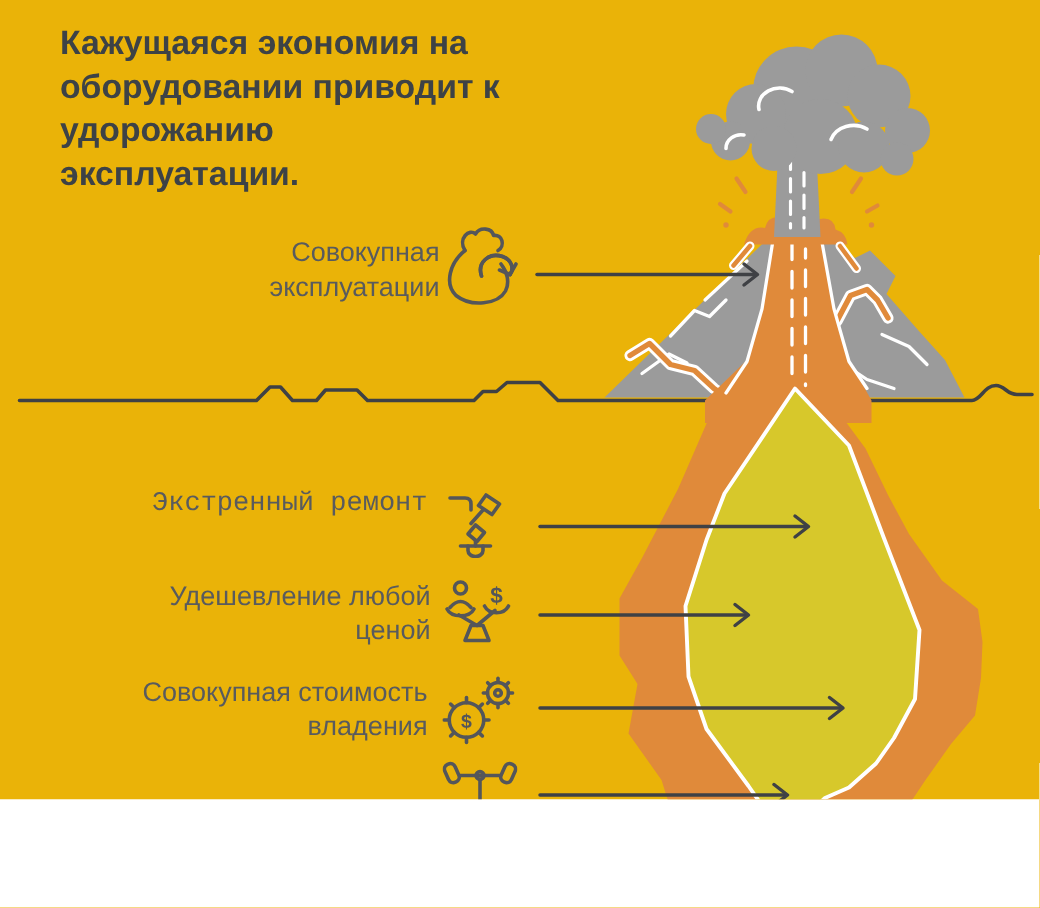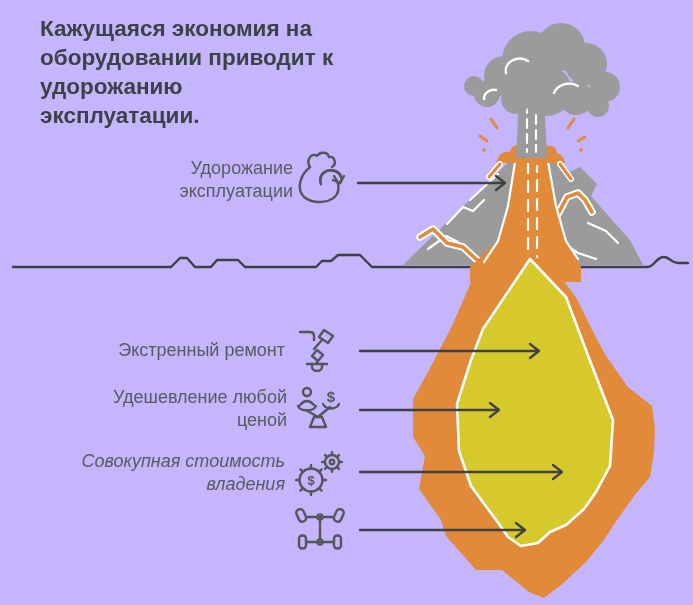--- a/index.html
+++ b/index.html
@@ -1,17 +1,17 @@
 <!DOCTYPE html>
 <html><head>
 <meta charset="utf-8">
 <style>
   html,body{margin:0;padding:0;background:#ffffff;}
   .canvas{
-    position:relative;width:693px;height:605px;background:#c4b5fd;overflow:hidden;
+    position:relative;width:693px;height:533px;background:#eab308;overflow:hidden;
     font-family:"Liberation Sans", sans-serif;
   }
   .title{
     position:absolute;left:40px;top:14px;width:348px;
     font-size:22.5px;line-height:29px;font-weight:bold;color:#3d4246;
     white-space:pre-line;
   }
   .lbl{
     position:absolute;width:233px;text-align:right;
     font-size:18px;line-height:23px;color:#595b5e;white-space:pre-line;
@@ -137,26 +137,26 @@
           <path d="M516,523 L525,530 L516,537"></path>
       </g>
     </g>
   </svg>
 
   <div class="title">Кажущаяся экономия на
 оборудовании приводит к
 удорожанию
 эксплуатации.</div>
 
-  <div class="lbl" style="left:60px;top:157px;">Удорожание
+  <div class="lbl" style="left:60px;top:157px;">Совокупная
 эксплуатации</div>
-  <div class="lbl" style="left:52px;top:339px;">Экстренный ремонт</div>
+  <div class="lbl" style="left:52px;top:325px;font-family:Liberation Mono, monospace;">Экстренный ремонт</div>
   <div class="lbl" style="left:54px;top:386px;text-align:right;">Удешевление любой
 ценой</div>
-  <div class="lbl" style="left:52px;top:450px;font-style:italic;">Совокупная стоимость
+  <div class="lbl" style="left:52px;top:450px;">Совокупная стоимость
 владения</div>
 
   <svg class="icon" style="left:293px;top:148px;" width="62" height="62" viewBox="0 0 62 62">
     <path d="M17,19 C12,11 20,4 24,8 C27,3 35,4 36,9 C42,8 44,16 39,19"></path>
     <path d="M17,19 C7,27 3,41 11,49 C21,57 39,55 44,46 C47,40 45,33 41,28"></path>
     <path d="M28,36 C25,27 33,20 42,23 C48,25 50,31 47,35" stroke="#ffffff" stroke-width="6"></path>
     <path d="M28,36 C25,27 33,20 42,23 C48,25 50,31 47,35"></path>
     <path d="M47,35 L51,28"></path>
       <path d="M47,35 L40,32"></path>
   </svg>

